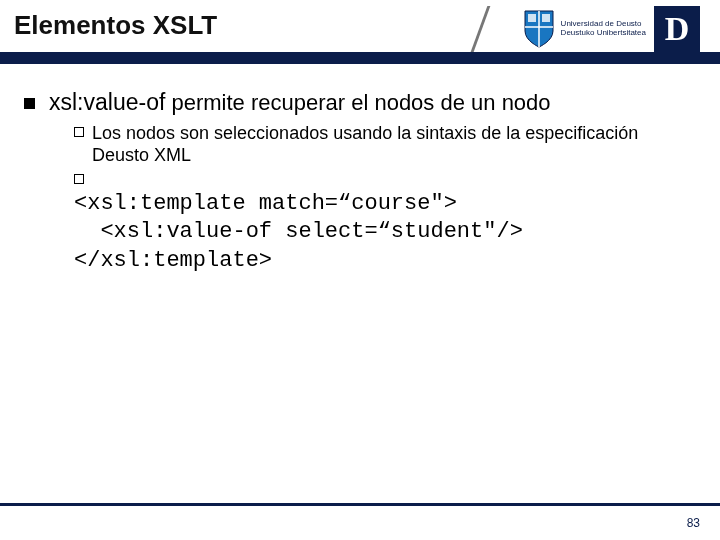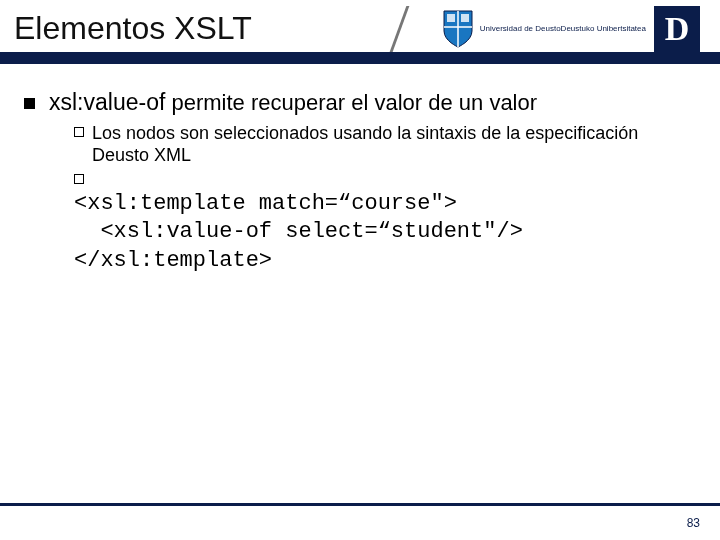--- a/index.html
+++ b/index.html
@@ -16,22 +16,22 @@
     display: flex;
     align-items: flex-start;
     height: 70px;
     position: relative;
   }
   .title-side {
     flex: 1;
     padding: 10px 0 0 14px;
   }
   .title {
-    font-size: 32px;
-    font-weight: 400;
+    font-size: 26px;
+    font-weight: 700;
     color: #111;
   }
   .navy-bar {
     position: absolute;
     top: 52px;
     left: 0;
     width: 100%;
     height: 12px;
     background: #0b1d4a;
     z-index: 1;
@@ -70,21 +70,21 @@
     color: #fff;
     font-size: 34px;
     font-weight: 700;
     display: flex;
     align-items: center;
     justify-content: center;
     font-family: Georgia, serif;
   }
   .uni-text {
     display: flex;
-    flex-direction: row;
+    flex-direction: column;
     font-size: 8px;
     line-height: 1.1;
     color: #0b1d4a;
     margin-right: 2px;
   }
   .content {
     padding: 18px 24px 0 24px;
   }
   .bullet-row {
     display: flex;
@@ -170,21 +170,21 @@
       <span>Deustuko Unibertsitatea</span>
     </div>
     <div class="d-badge">D</div>
   </div>
 </div>
 
 <div class="content">
   <div class="bullet-row">
     <div class="square-bullet"></div>
     <div class="main-text">
-      <span class="mono">xsl:value-of</span><span> permite recuperar el valor de un valor</span>
+      <span class="mono">xsl:value-of</span><span> permite recuperar el nodos de un nodo</span>
     </div>
   </div>
 
   <div class="sub-list">
     <div class="sub-row">
       <div class="hollow-bullet"></div>
       <div>Los nodos son seleccionados usando la sintaxis de la especificación Deusto XML</div>
     </div>
     <div class="sub-row">
       <div class="hollow-bullet"></div>

